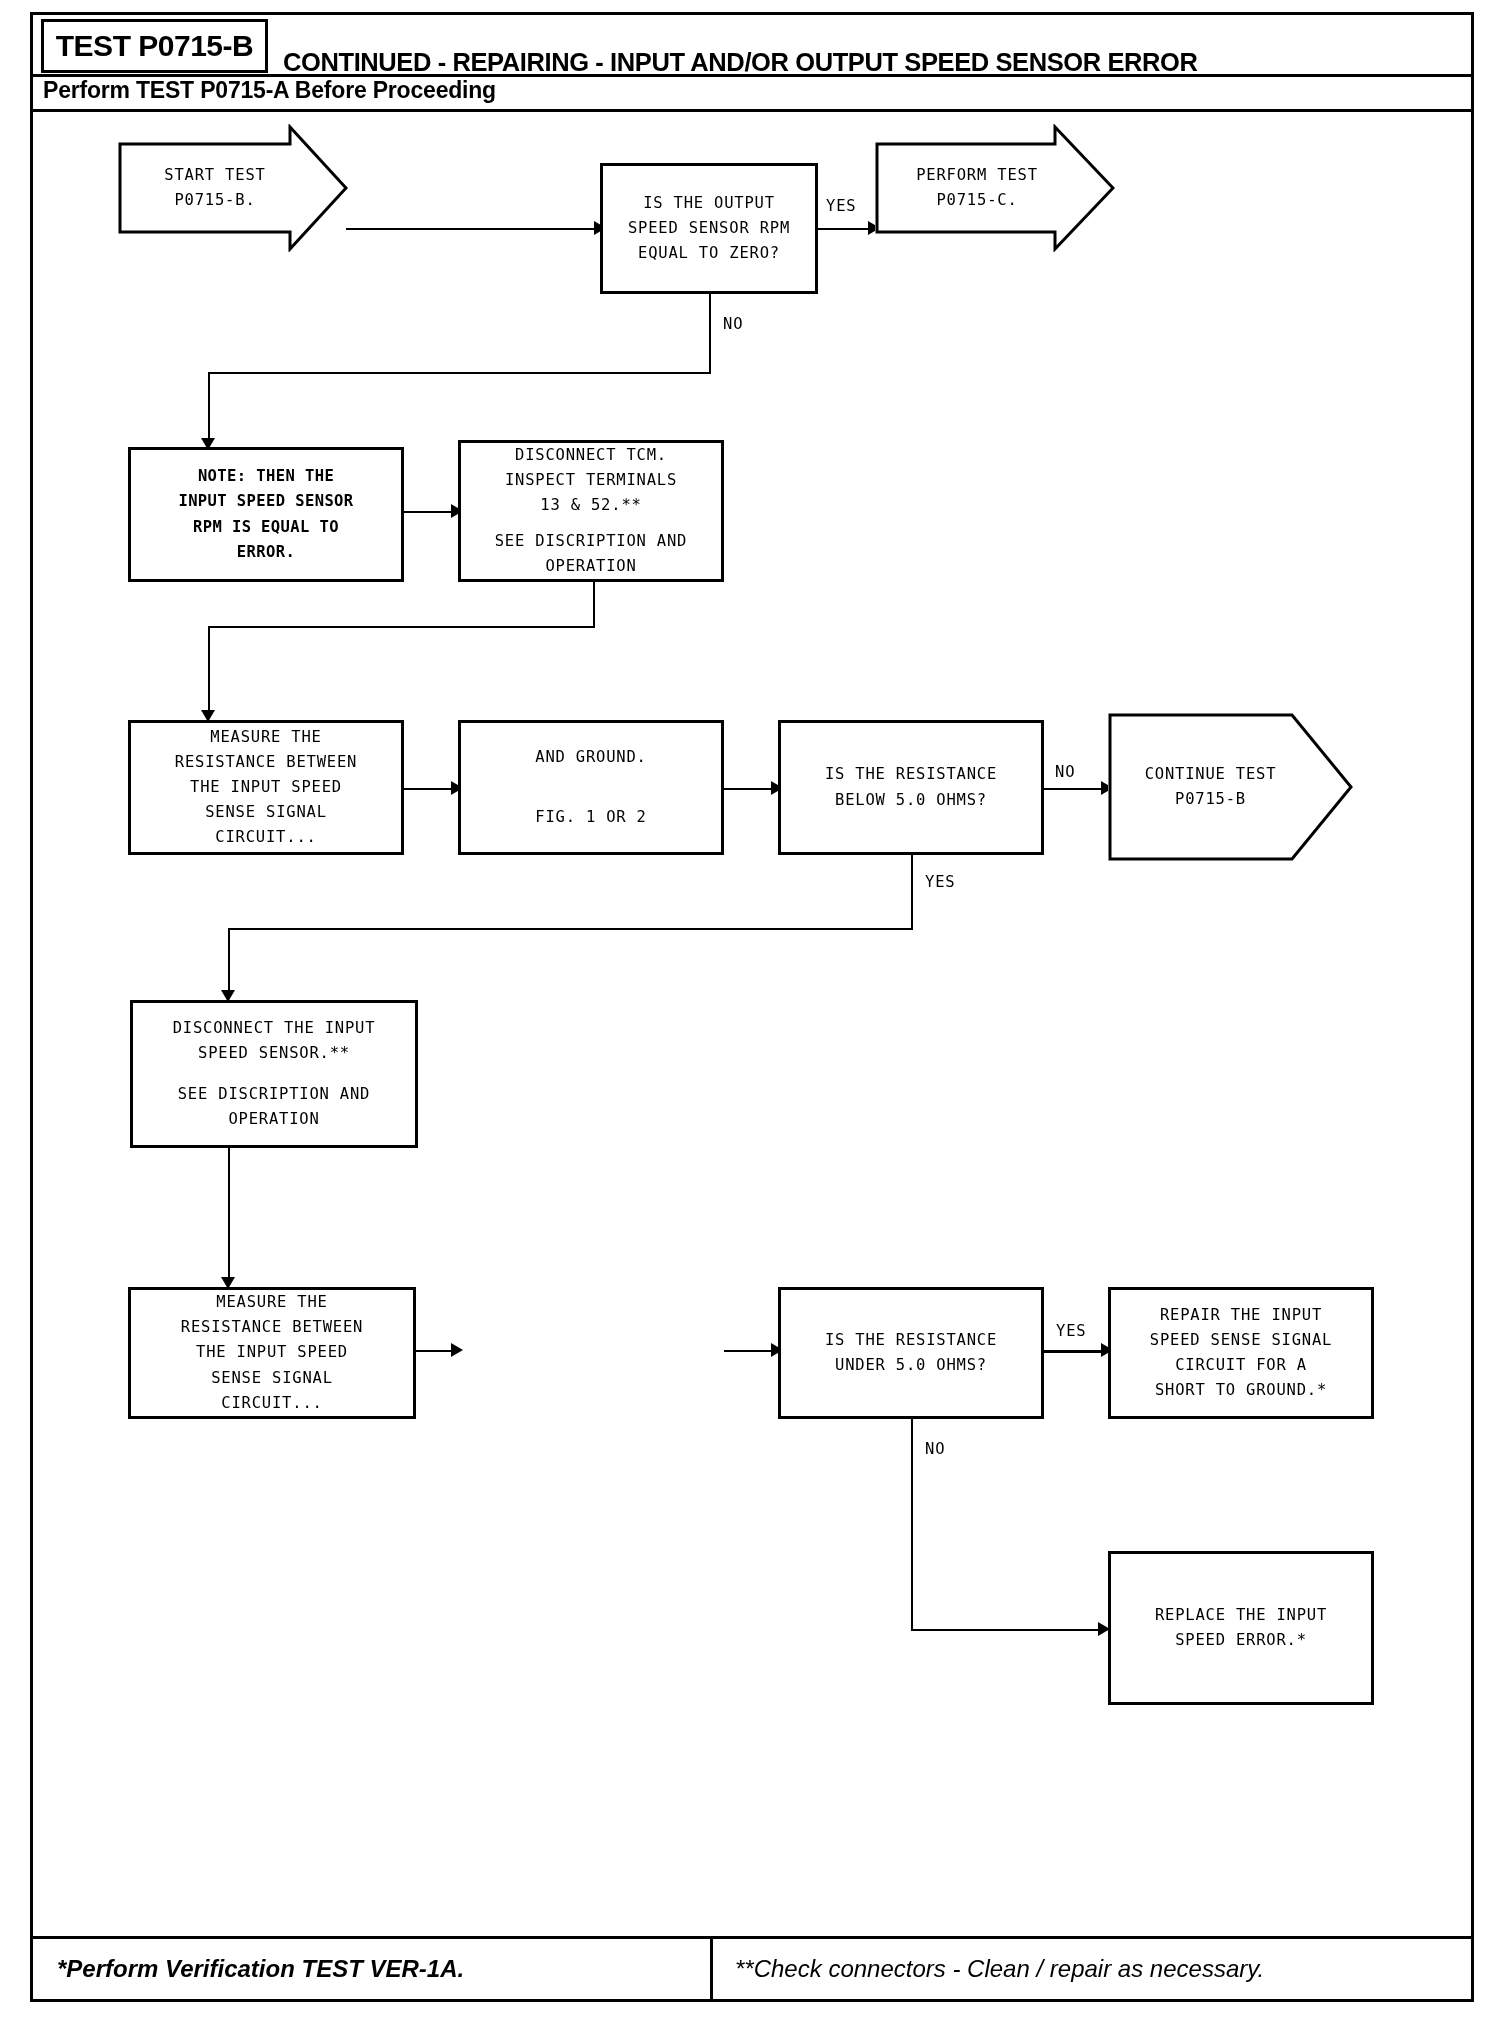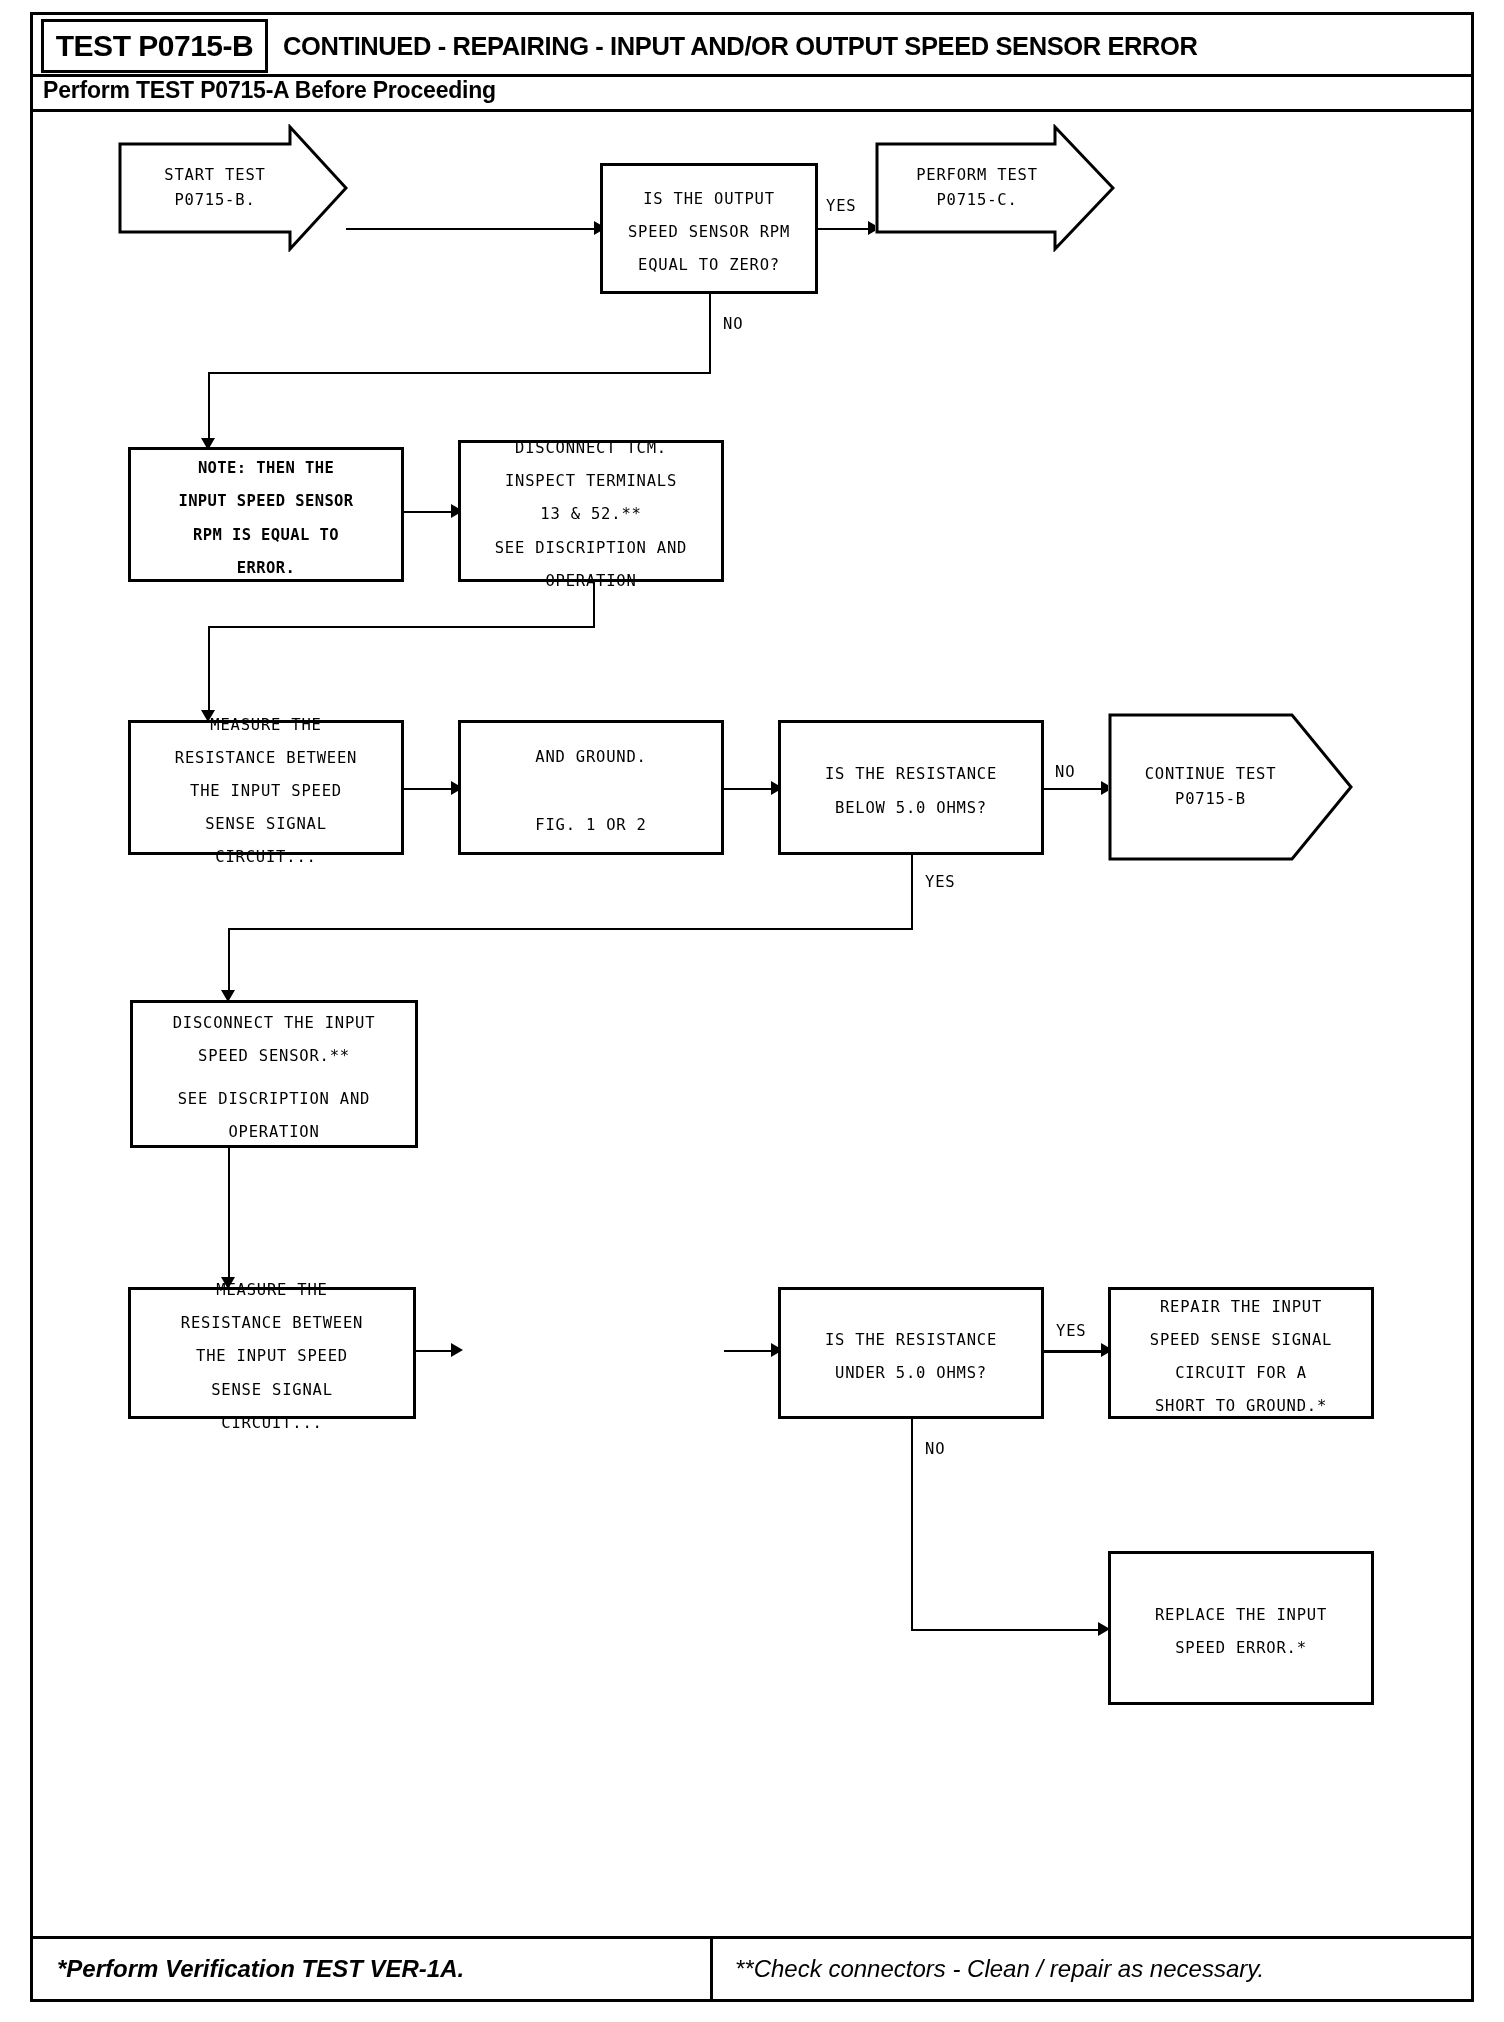--- a/index.html
+++ b/index.html
@@ -19,21 +19,21 @@
     box-sizing:border-box;border-bottom:3px solid #000;
   }
   .hdr-test{
     position:absolute;left:8px;top:4px;width:227px;height:54px;
     border:3px solid #000;box-sizing:border-box;
     display:flex;align-items:center;justify-content:center;
     font-family:"Liberation Sans",sans-serif;font-weight:bold;
     font-size:30px;letter-spacing:-0.5px;
   }
   .hdr-title{
-    position:absolute;left:250px;top:4px;width:1180px;height:54px;
+    position:absolute;left:250px;top:20px;width:1180px;height:54px;
     display:flex;align-items:center;
     font-family:"Liberation Sans",sans-serif;font-weight:bold;
     font-size:25.5px;letter-spacing:-0.4px;white-space:nowrap;
   }
   .hdr-sub{
     position:absolute;left:33px;top:77px;width:1438px;height:35px;
     box-sizing:border-box;border-bottom:3px solid #000;
     display:flex;align-items:flex-start;
     font-family:"Liberation Sans",sans-serif;font-weight:bold;
     font-size:23px;letter-spacing:-0.2px;padding-left:10px;
@@ -55,21 +55,21 @@
     font-family:"Liberation Sans",sans-serif;font-weight:normal;font-style:italic;
     font-size:24px;padding-left:22px;
   }
   
   .box{
     position:absolute;border:3px solid #000;background:#fff;box-sizing:border-box;
     display:flex;flex-direction:column;align-items:center;justify-content:center;
     font-family:"DejaVu Sans Mono",monospace;font-size:15.5px;
     line-height:1.62;letter-spacing:0.8px;text-align:center;color:#000;
   }
-  .box .ln{white-space:pre;margin-top:8px;}
+  .box .ln{white-space:pre;}
   .box.bold{font-weight:bold;letter-spacing:0.4px;}
   .gap{height:15px;}
   
   .arrowbox{
     position:absolute;background:#fff;
     display:flex;flex-direction:column;align-items:center;justify-content:center;
     font-family:"DejaVu Sans Mono",monospace;font-size:15.5px;
     line-height:1.62;letter-spacing:0.8px;text-align:center;color:#000;
   }
   .arrowbox .abg{position:absolute;left:0;top:0;width:100%;height:100%;}

